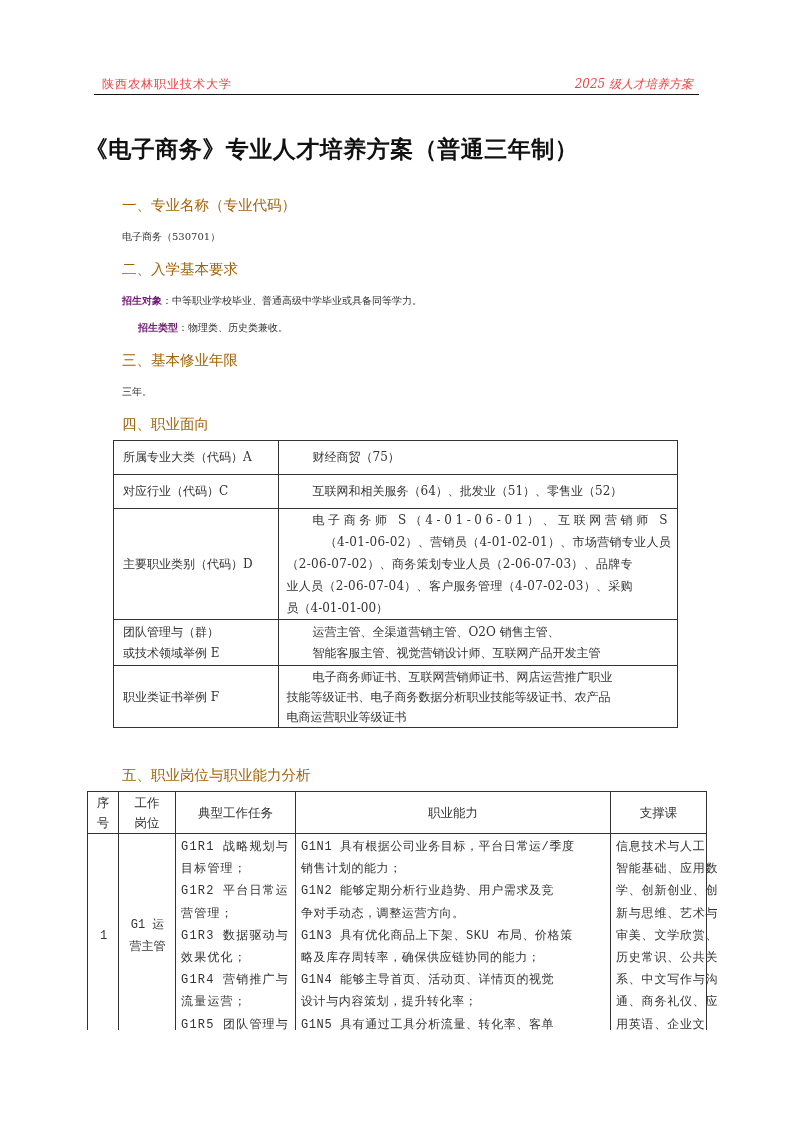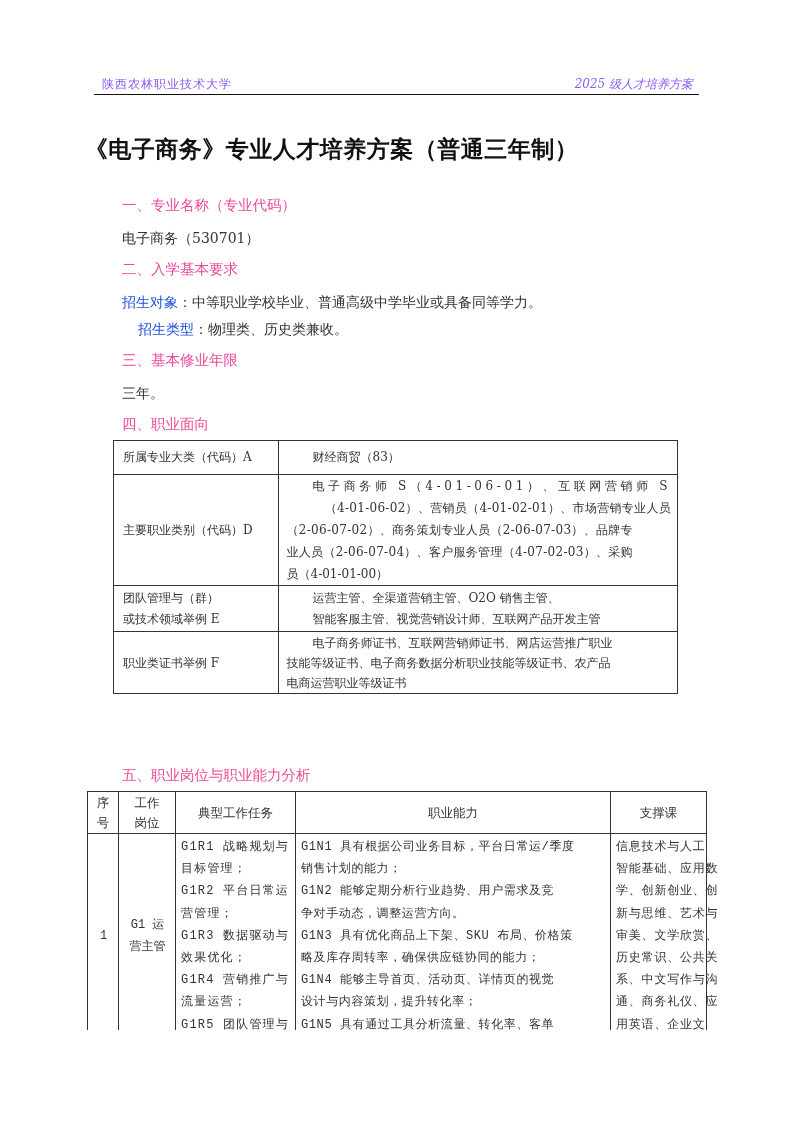--- a/index.html
+++ b/index.html
@@ -12,21 +12,21 @@
       overflow: hidden;
       font-family: "DejaVu Serif", "Liberation Serif", serif;
       color: #222;
     }
     .page-header {
       position: absolute;
       left: 94px; top: 76px; width: 605px;
       height: 18px;
       border-bottom: 1.5px solid #111;
       font-size: 12px;
-      color: #8b5cf6;
+      color: #ef4444;
     }
     .page-header .left {
       position: absolute; left: 8px; top: 0px;
       letter-spacing: 1px;
     }
     .page-header .right {
       position: absolute; right: 6px; top: 0px;
       font-style: italic;
     }
     .doc-title {
@@ -37,32 +37,32 @@
       font-weight: bold;
       font-size: 23px;
       color: #111;
       letter-spacing: 0.5px;
     }
     .h2 {
       position: absolute;
       left: 122px;
       font-family: "DejaVu Sans", "Liberation Sans", sans-serif;
       font-size: 14.5px;
-      color: #ec4899;
+      color: #a16207;
     }
     .p {
       position: absolute;
       left: 122px;
-      font-size: 14px;
+      font-size: 10px;
       color: #333;
     }
     .p b {
       font-family: "DejaVu Sans", "Liberation Sans", sans-serif;
-      font-weight: normal;
-      color: #1d4ed8;
+      font-weight: bold;
+      color: #701a75;
     }
     table {
       position: absolute;
       border-collapse: collapse;
       font-size: 12px;
       color: #333;
     }
     table td, table th {
       border: 1px solid #333;
       padding: 0;
@@ -110,21 +110,27 @@
 <div class="h2" style="top:351px;">三、基本修业年限</div>
 <div class="p" style="top:385px;">三年。</div>
 
 <div class="h2" style="top:415px;">四、职业面向</div>
 
 <table class="t1">
   <tbody>
       <tr class="r1">
     <td class="k">所属专业大类（代码）A</td>
     <td class="v">
-          <div class="ind">财经商贸（83）</div>
+          <div class="ind">财经商贸（75）</div>
+        </td>
+  </tr>
+  <tr class="r3">
+    <td class="k">对应行业（代码）C</td>
+    <td class="v">
+          <div class="ind">互联网和相关服务（64）、批发业（51）、零售业（52）</div>
         </td>
   </tr>
   <tr class="r4">
     <td class="k">主要职业类别（代码）D</td>
     <td class="v">
       <span class="line" style="padding-left:26px;letter-spacing:3.6px;">电子商务师 S（4-01-06-01）、互联网营销师 S</span>
       <span class="line" style="letter-spacing:0.3px;text-align:right;">（4-01-06-02）、营销员（4-01-02-01）、市场营销专业人员</span>
       <span class="line" style="letter-spacing:0.3px;">（2-06-07-02）、商务策划专业人员（2-06-07-03）、品牌专</span>
       <span class="line" style="letter-spacing:0.3px;">业人员（2-06-07-04）、客户服务管理（4-07-02-03）、采购</span>
       <span class="line">员（4-01-01-00）</span>

